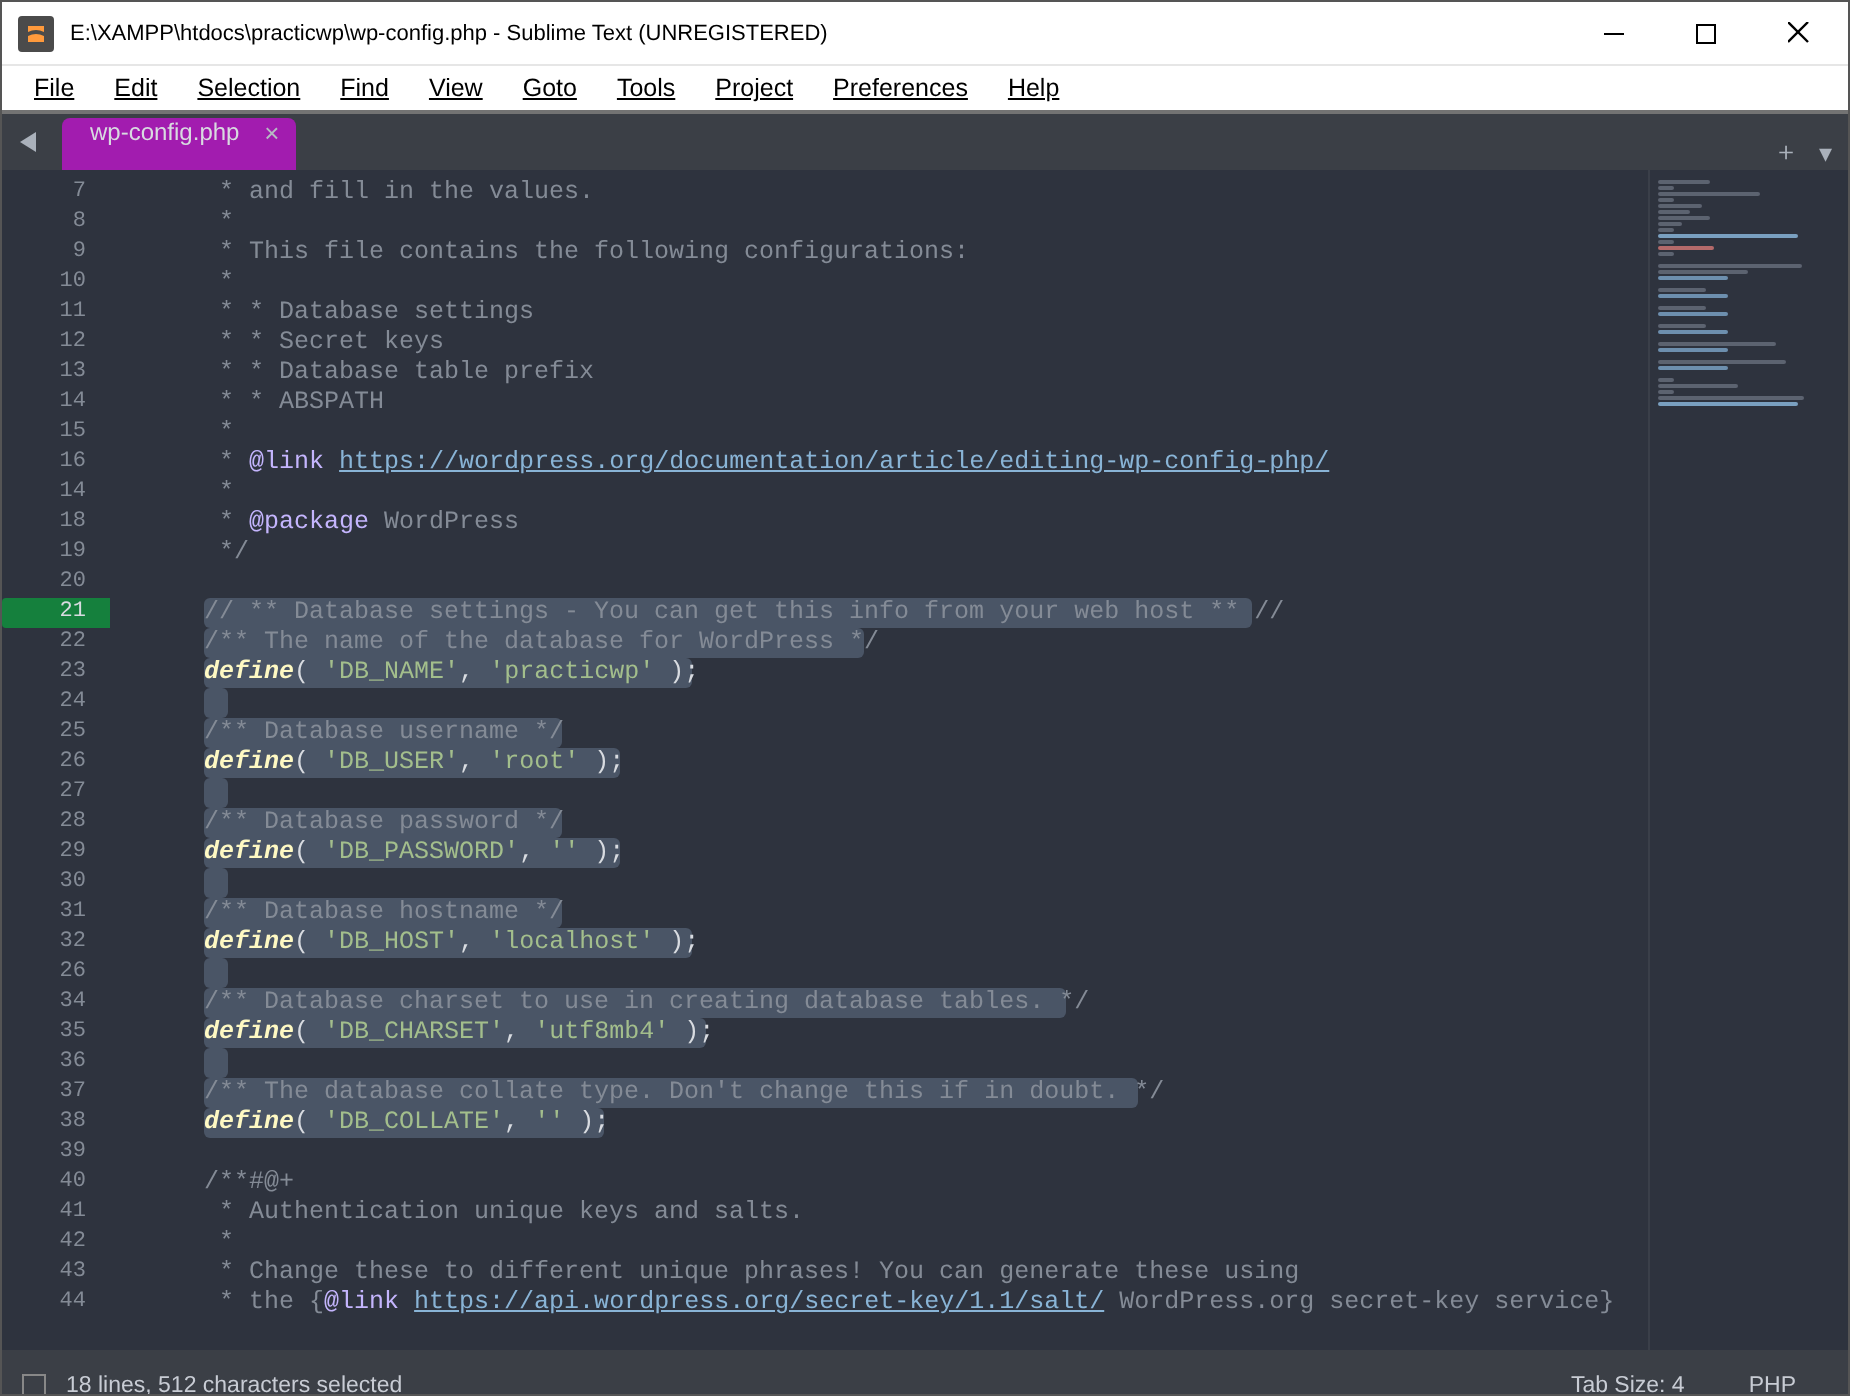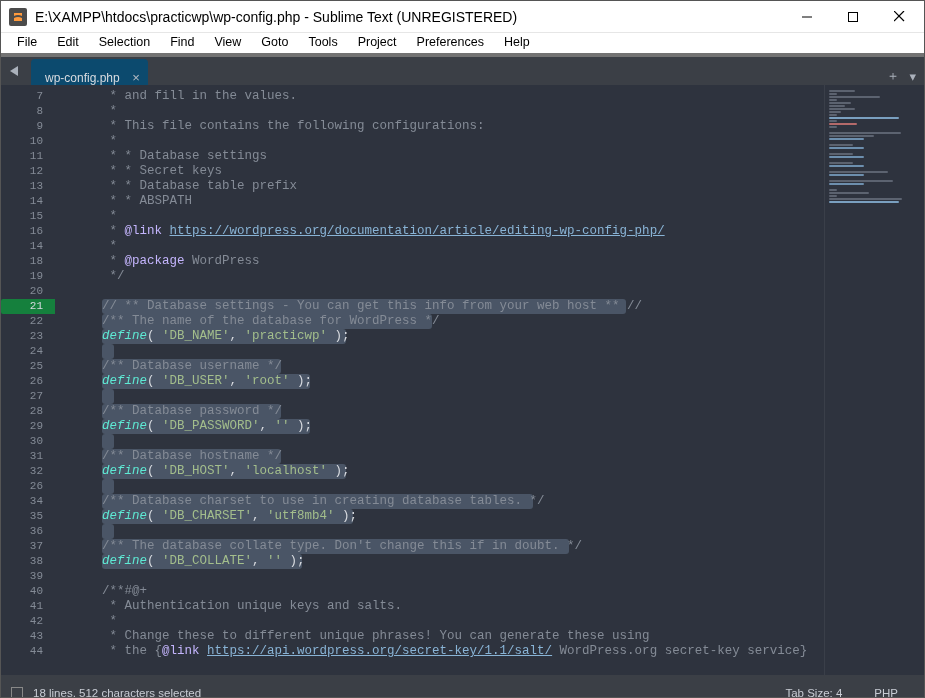--- a/index.html
+++ b/index.html
@@ -1,44 +1,44 @@
 <!DOCTYPE html>
 <html><head>
 <meta charset="utf-8">
 <style>
   * { margin: 0; padding: 0; box-sizing: border-box; }
   body { font-family: "Segoe UI", Tahoma, sans-serif; font-size: 13px; background: #fff; width: 925px; height: 698px; overflow: hidden; border: 1px solid #555; }
   .titlebar { height: 32px; background: #fff; display: flex; align-items: center; padding: 0 2px 0 8px; border-bottom: 1px solid #e6e6e6; }
   .titlebar .app-icon { width: 18px; height: 18px; background:#4b4b4b; display:inline-flex; align-items:center; justify-content:center; margin-right:8px; border-radius:2px;}
   .titlebar .app-icon svg { display:block; }
-  .titlebar .title { flex: 1; font-size: 14px; color: #000; }
+  .titlebar .title { flex: 1; font-size: 11px; color: #000; }
   .titlebar .win-btn { width: 46px; height: 30px; display: flex; align-items: center; justify-content: center; color: #000; }
-  .menubar { height: 24px; background: #fff; display: flex; align-items: flex-start; padding: 0 6px; border-bottom: 4px solid #737373; }
+  .menubar { height: 24px; background: #fff; display: flex; align-items: center; padding: 0 6px; border-bottom: 2px solid #737373; text-decoration: underline; }
   .menubar .menu-item { padding: 2px 10px; font-size: 12.5px; color: #000; }
   .tabbar { height: 28px; background: #3b3f46; display: flex; align-items: flex-end; }
   .tabbar .nav-triangle { width: 28px; height: 28px; display:flex; align-items:center; justify-content:center; color:#aab1bb; }
-  .tabbar .tab { height: 26px; display: flex; align-items: flex-end; padding: 0 28px 0 14px; background: #0c4a6e; color: #d8dbe0; font-size: 12px; position: relative; border-top-left-radius:4px; border-top-right-radius:4px; margin-left:2px;}
+  .tabbar .tab { height: 26px; display: flex; align-items: flex-start; padding: 0 28px 0 14px; background: #a21caf; color: #d8dbe0; font-size: 12px; position: relative; border-top-left-radius:4px; border-top-right-radius:4px; margin-left:2px;}
   .tabbar .tab .close { position:absolute; right:8px; color:#b6bbc3; font-size:13px; }
   .tabbar .spacer { flex:1; }
   .tabbar .right-icons { display:flex; align-items:center; padding-right:8px; gap:10px; color:#aab1bb; }
   .editor-area { display:flex; height: calc(698px - 32px - 24px - 28px - 24px); background:#2e333e; }
   .editor { flex:1; display:flex; overflow:hidden; position:relative; font-family: Consolas,"Courier New",monospace; font-size:12.5px; }
   .gutter { width:54px; background:#2e333e; color:#848b96; text-align:right; padding:4px 12px 4px 0; user-select:none; }
   .gutter .ln { height:15px; line-height:15px; font-size:11px;}
   .gutter .ln.active { background:#15803d; color:#d8dbe0; margin-right:-12px; padding-right:12px; border-radius:2px 0 0 2px;}
   .code { flex:1; padding:4px 0 4px 4px; color:#d8dbe0; white-space:pre;margin-left:43px; }
   .codeline { height:15px; line-height:15px; }
   .codeline.sel { position:relative; }
   .codeline.sel .selbg { position:absolute; left:0; top:0; height:15px; background:#4a5566; border-radius:3px; z-index:0; }
   .codeline.sel > span { position:relative; z-index:1; }
   .codeline.active .selbg { background:#4a5566; }
   .c-comment { color:#848b96; }
   .c-tag { color:#c4b5fd; }
   .c-link { color:#89b4d6; text-decoration:underline; }
-  .c-fn { color:#5eead4; font-style:italic; }
+  .c-fn { color:#fef9c3; font-style:italic;font-weight:bold; }
   .c-str { color:#a3be8c; }
   .c-paren { color:#d8dbe0; }
   .minimap { width:100px; background:#2e333e; border-left:1px solid #3a3f49; position:relative; padding:4px 4px; }
   .minimap .ml { height:2px; margin:1px 0; border-radius:1px; }
   .statusbar { height:24px; background:#3b3f46; color:#c8ccd4; display:flex; align-items:flex-end; font-size:11.5px; padding:0 10px; }
   .statusbar .sq { width:12px; height:12px; border:1px solid #888; margin-right:10px; }
   .statusbar .sp { flex:1; }
   .statusbar .seg { padding: 0 16px; }
 </style>
 </head>

